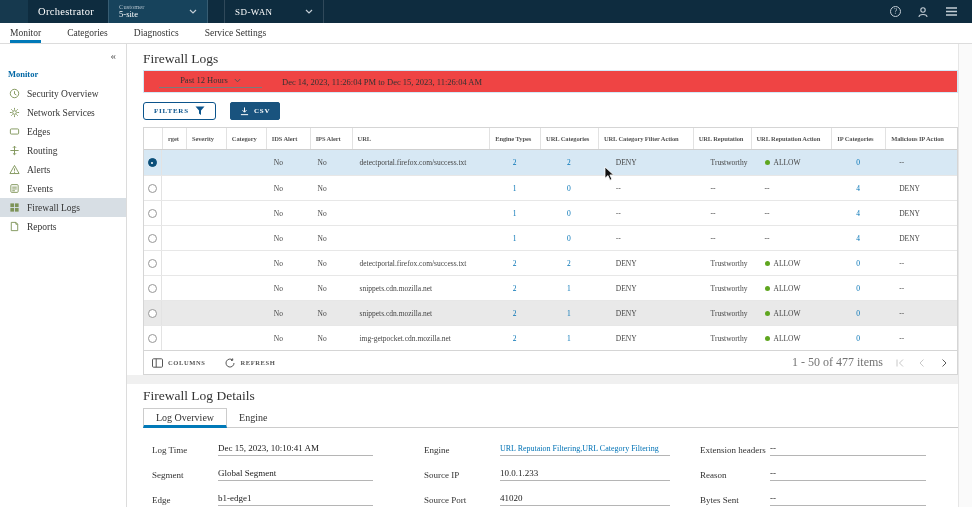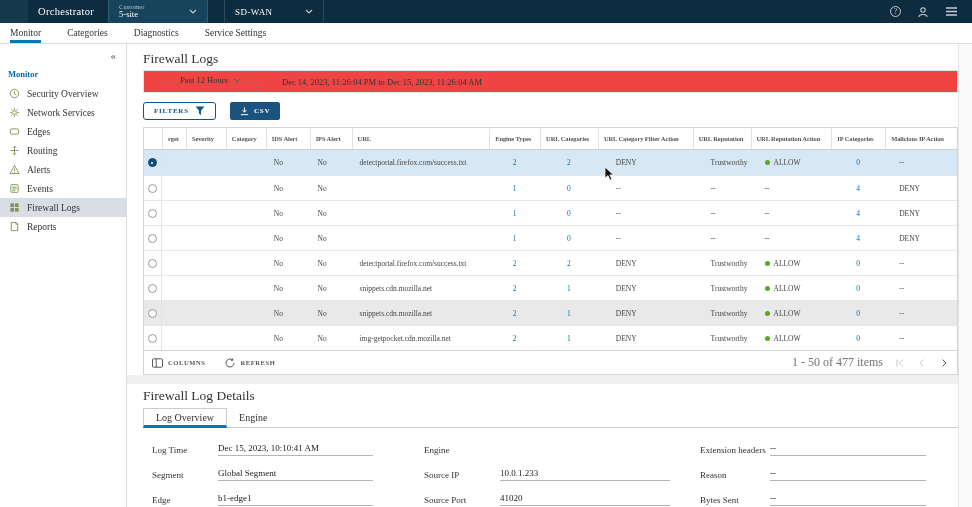--- a/index.html
+++ b/index.html
@@ -523,20 +523,21 @@
                 <span class="dvalue">Global Segment</span>
               </div>
               <div class="dfield">
                 <span class="dlabel">Edge</span>
                 <span class="dvalue">b1-edge1</span>
               </div>
             </div>
             <div class="dcol dcol1">
               <div class="dfield">
                 <span class="dlabel">Engine</span>
+                <span class="dvalue dlink">URL Reputaion Filtering,URL Category Filtering</span>
               </div>
               <div class="dfield">
                 <span class="dlabel">Source IP</span>
                 <span class="dvalue">10.0.1.233</span>
               </div>
               <div class="dfield">
                 <span class="dlabel">Source Port</span>
                 <span class="dvalue">41020</span>
               </div>
             </div>

